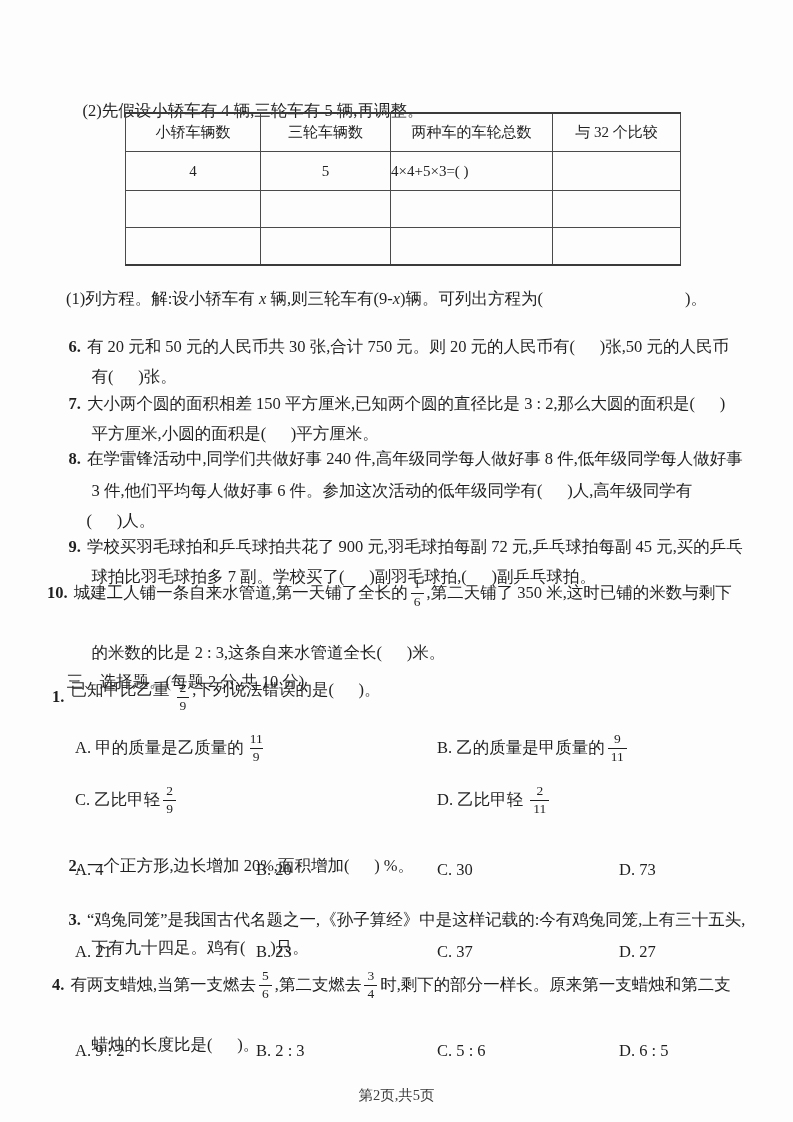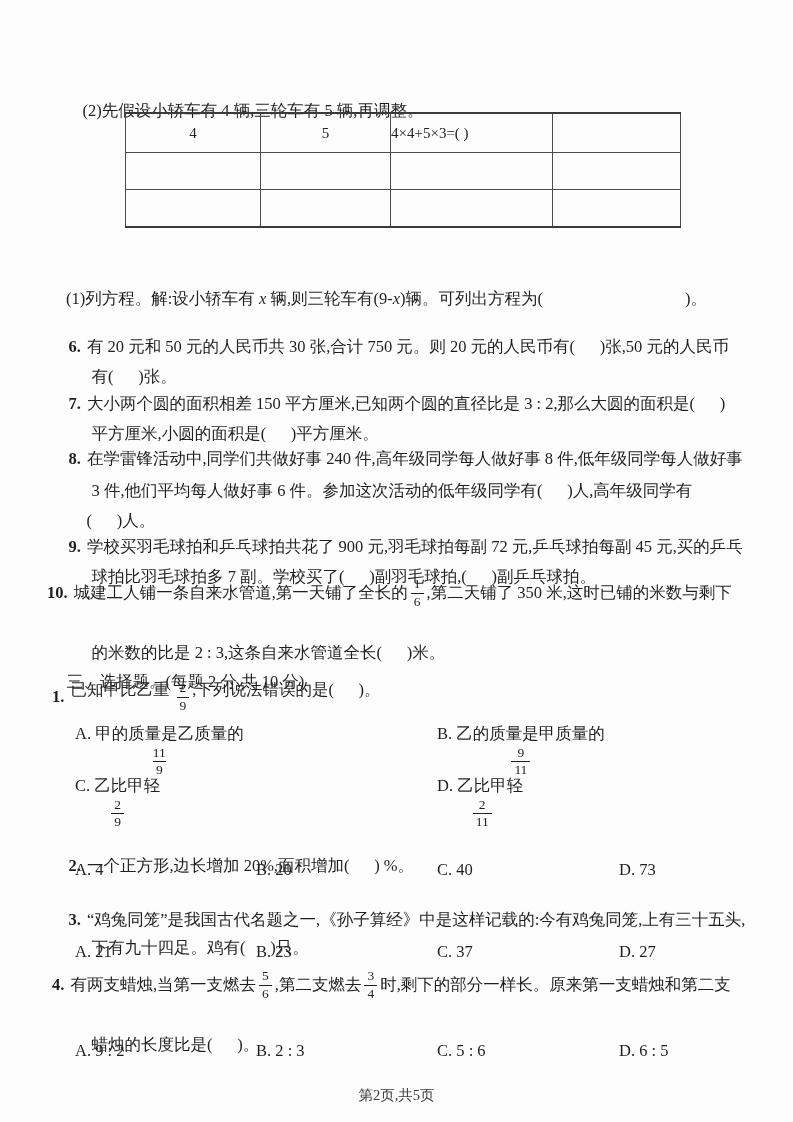--- a/index.html
+++ b/index.html
@@ -15,21 +15,21 @@
   .gap{display:inline-block;}
   .frac-line{display:flex;align-items:center;}
   .frac{
     display:inline-flex;flex-direction:column;align-items:center;
     vertical-align:middle;font-size:13.5px;line-height:1.2;margin:0 3px;
   }
   .frac .den{border-top:1px solid #1f1f1f;padding:0 3px;}
   .frac .num{padding:0 3px;}
   .row{position:absolute;height:24px;}
   .opt2{position:absolute;top:0;white-space:pre;font-size:16.5px;}
-  .opt{position:absolute;top:0;height:100%;white-space:pre;font-size:16.5px;flex-direction:column;}
+  .opt{position:absolute;top:0;height:100%;white-space:pre;font-size:16.5px;}
   table.grid{
     position:absolute;left:125px;top:112px;width:555px;
     border-collapse:collapse;table-layout:fixed;
     font-size:15px;text-align:center;color:#222;
     border-top:2px solid #3a3a3a;border-bottom:2px solid #3a3a3a;
   }
   table.grid td{border:1.5px solid #4a4a4a;padding:0;}
   table.grid tr.hrow td{height:37px;}
   table.grid tr.r1 td{height:38px;}
   table.grid tr.r2 td{height:36px;}
@@ -48,20 +48,26 @@
   </div>
 
   <table class="grid">
     <colgroup>
       <col style="width:135px">
         <col style="width:130px">
         <col style="width:162px">
         <col style="width:128px">
     </colgroup>
     <tbody>
+        <tr class="hrow">
+      <td>小轿车辆数</td>
+      <td>三轮车辆数</td>
+      <td>两种车的车轮总数</td>
+      <td>与 32 个比较</td>
+    </tr>
     <tr class="r1">
       <td>4</td>
       <td>5</td>
       <td class="cl">4×4+5×3=(        )</td>
       <td></td>
     </tr>
     <tr class="r2">
       <td></td>
       <td></td>
       <td></td>
@@ -131,21 +137,21 @@
     <div class="opt frac-line" style="left:0"><span>C. 乙比甲轻</span><span class="frac"><span class="num">2</span><span class="den">9</span></span></div>
     <div class="opt frac-line" style="left:362px"><span>D. 乙比甲轻 </span><span class="frac"><span class="num">2</span><span class="den">11</span></span></div>
   </div>
 
   <div class="line" style="left:52px;top:835px">
     <span class="qnum">2.</span><span>一个正方形,边长增加 20%,面积增加(      ) %。</span>
   </div>
   <div class="row" style="left:75px;top:860px;width:670px">
     <span class="opt2" style="left:0">A. 4</span>
     <span class="opt2" style="left:181px">B. 20</span>
-    <span class="opt2" style="left:362px">C. 40</span>
+    <span class="opt2" style="left:362px">C. 30</span>
     <span class="opt2" style="left:544px">D. 73</span>
   </div>
 
   <div class="line" style="left:52px;top:889px">
     <span class="qnum">3.</span><span>“鸡兔同笼”是我国古代名题之一,《孙子算经》中是这样记载的:今有鸡兔同笼,上有三十五头,</span>
   </div>
   <div class="line" style="left:75px;top:917px">
     <span>下有九十四足。鸡有(      )只。</span>
   </div>
   <div class="row" style="left:75px;top:942px;width:670px">

